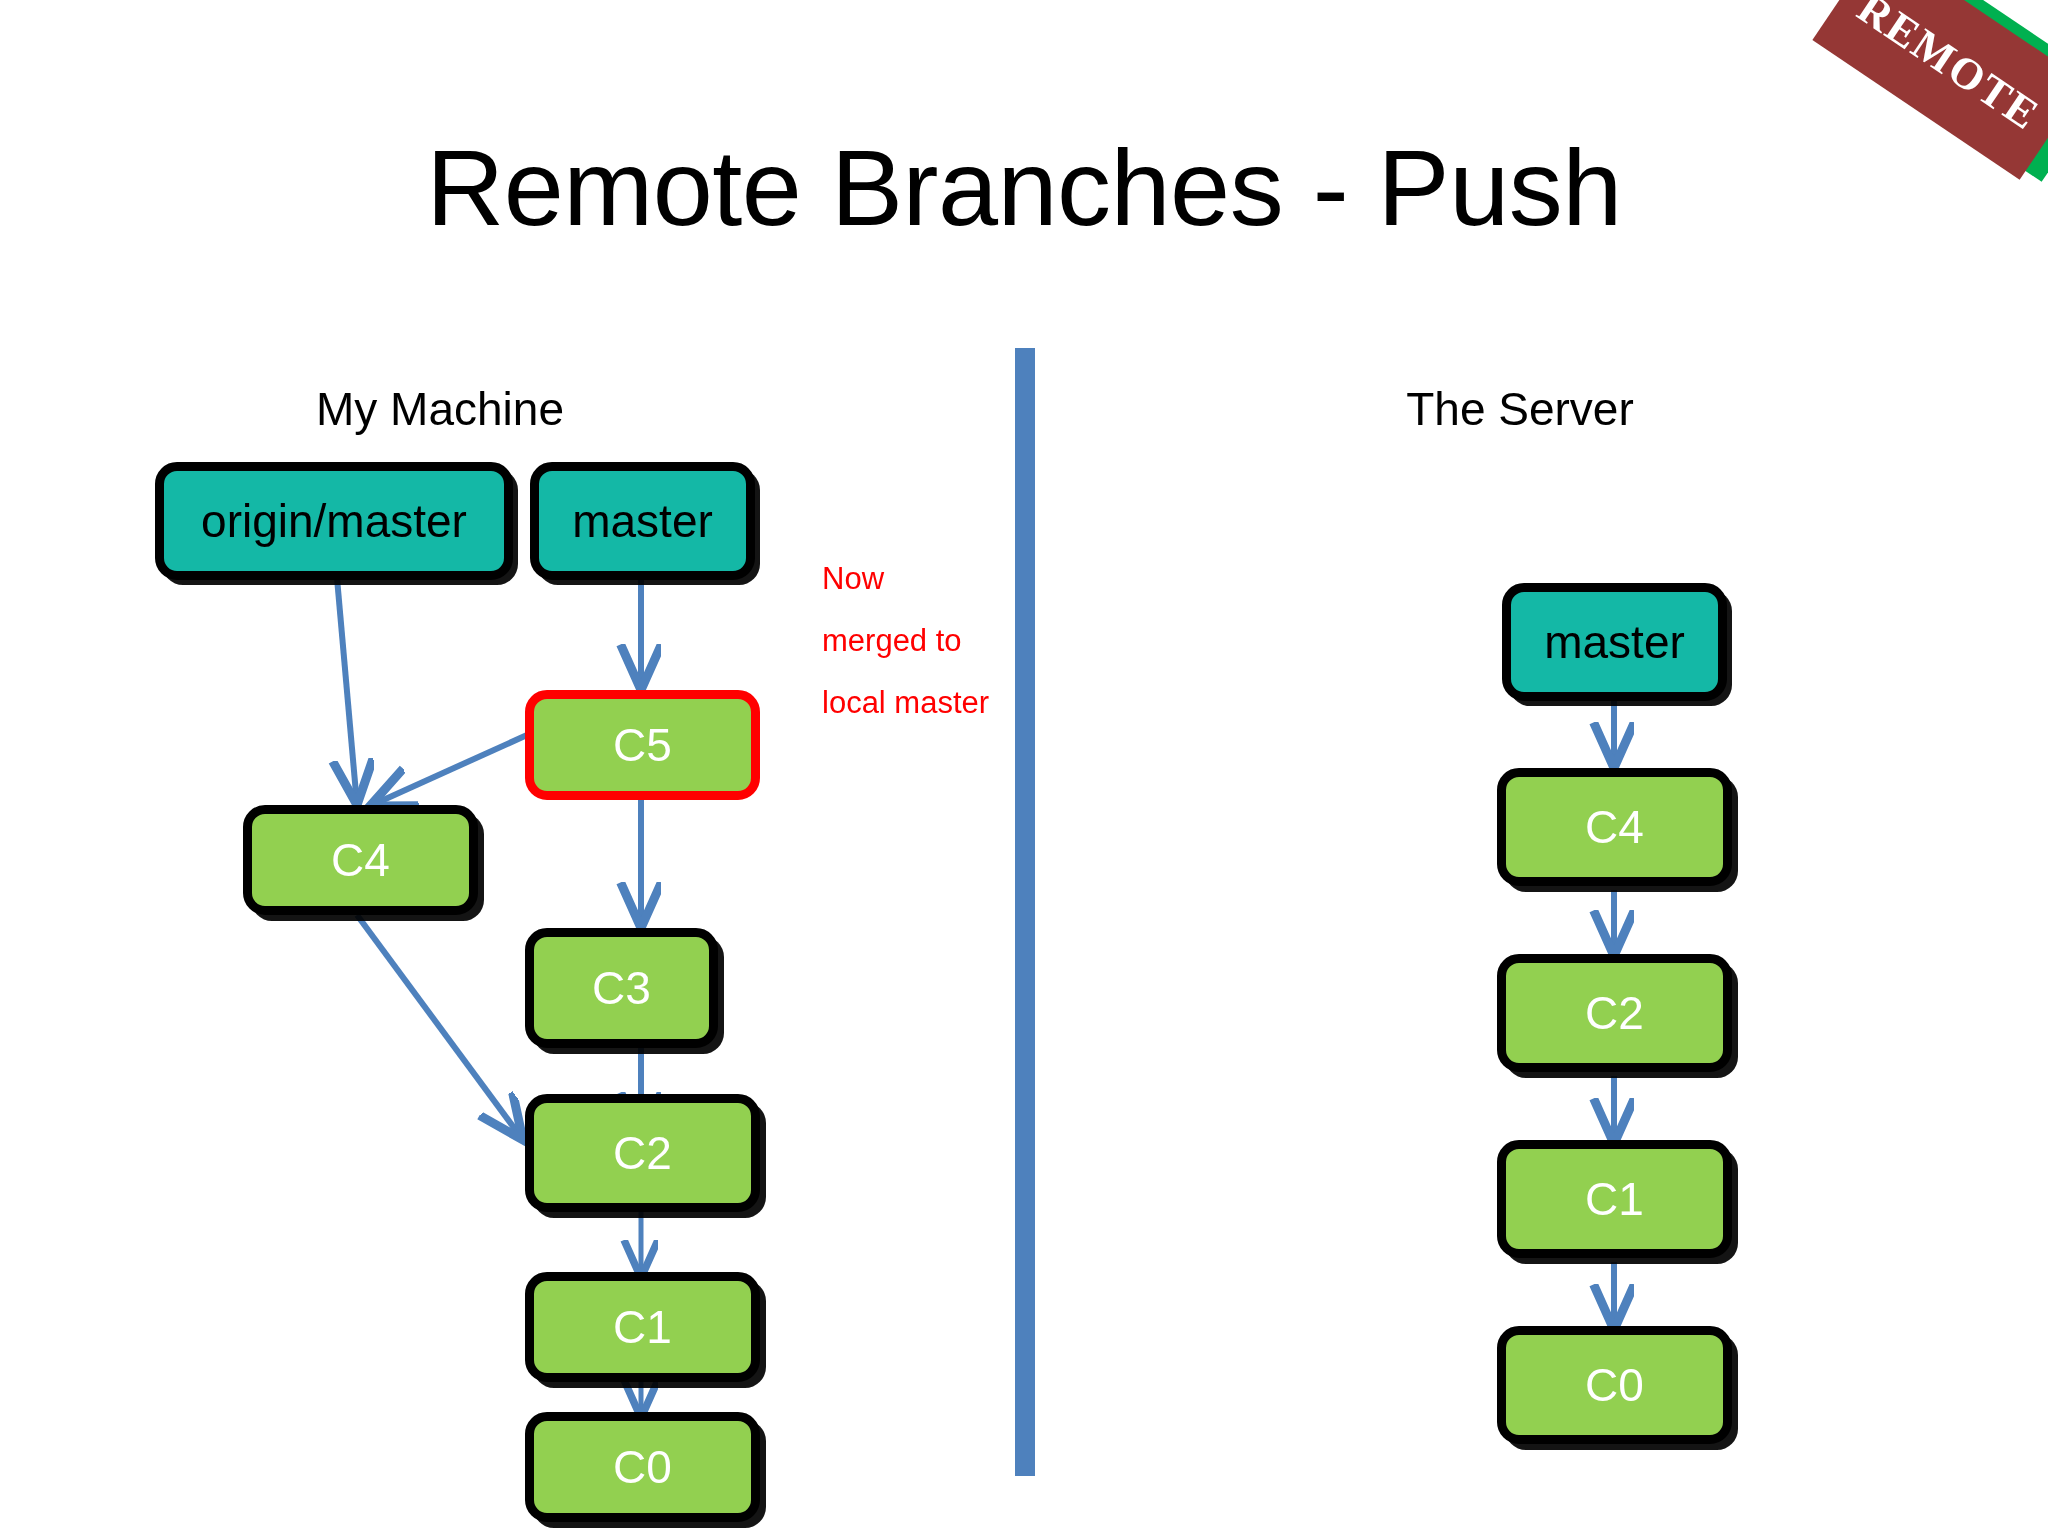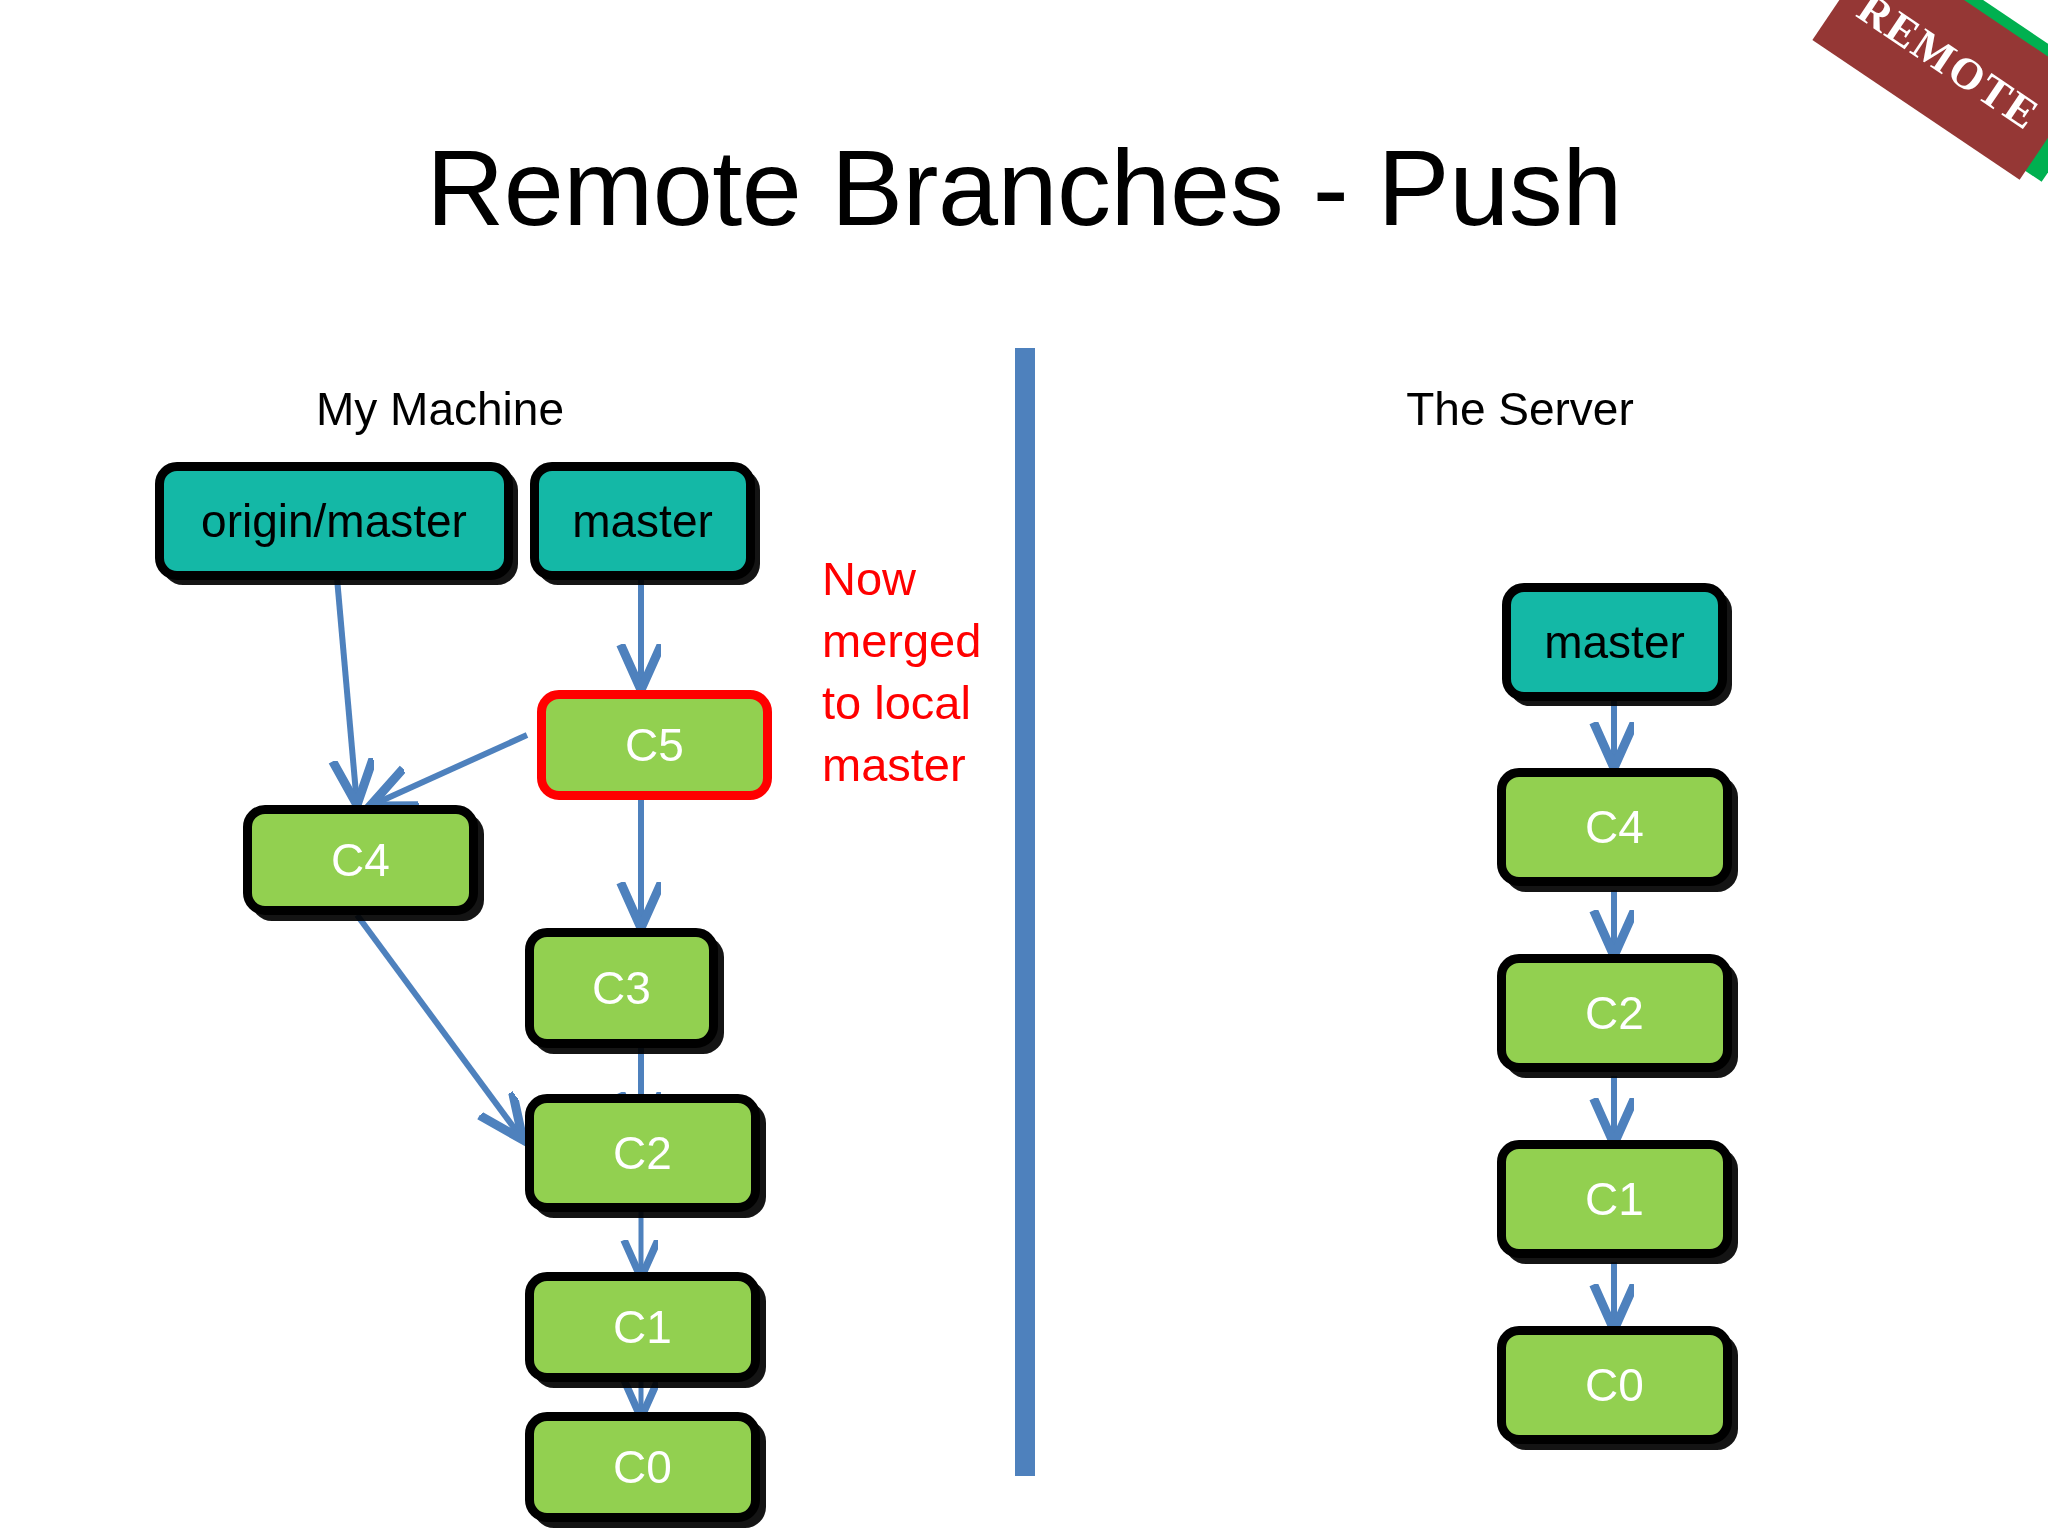--- a/index.html
+++ b/index.html
@@ -106,37 +106,36 @@
   }
   .node.commit {
     background: #92D050;
     color: #ffffff;
     border: 9px solid #000000;
     box-shadow: 7px 7px 0 -1px rgba(0,0,0,0.92);
   }
   .node.commit.highlight {
     border-color: #FF0000;
     box-shadow: none;
-    margin-left: 12px;
   }
   .node.branch {
     background: #14b8a6;
     color: #000000;
     border: 9px solid #000000;
     box-shadow: 6px 6px 0 -1px rgba(0,0,0,0.92);
   }
 
   
   #merge-note {
     position: absolute;
     left: 822px;
     top: 548px;
     width: 175px;
     color: #FF0000;
-    font-size: 47px;
+    font-size: 31px;
     line-height: 62px;
     text-align: left;
   }
 
   
   #arrows {
     position: absolute;
     left: 0; top: 0;
     width: 2048px;
     height: 1536px;

